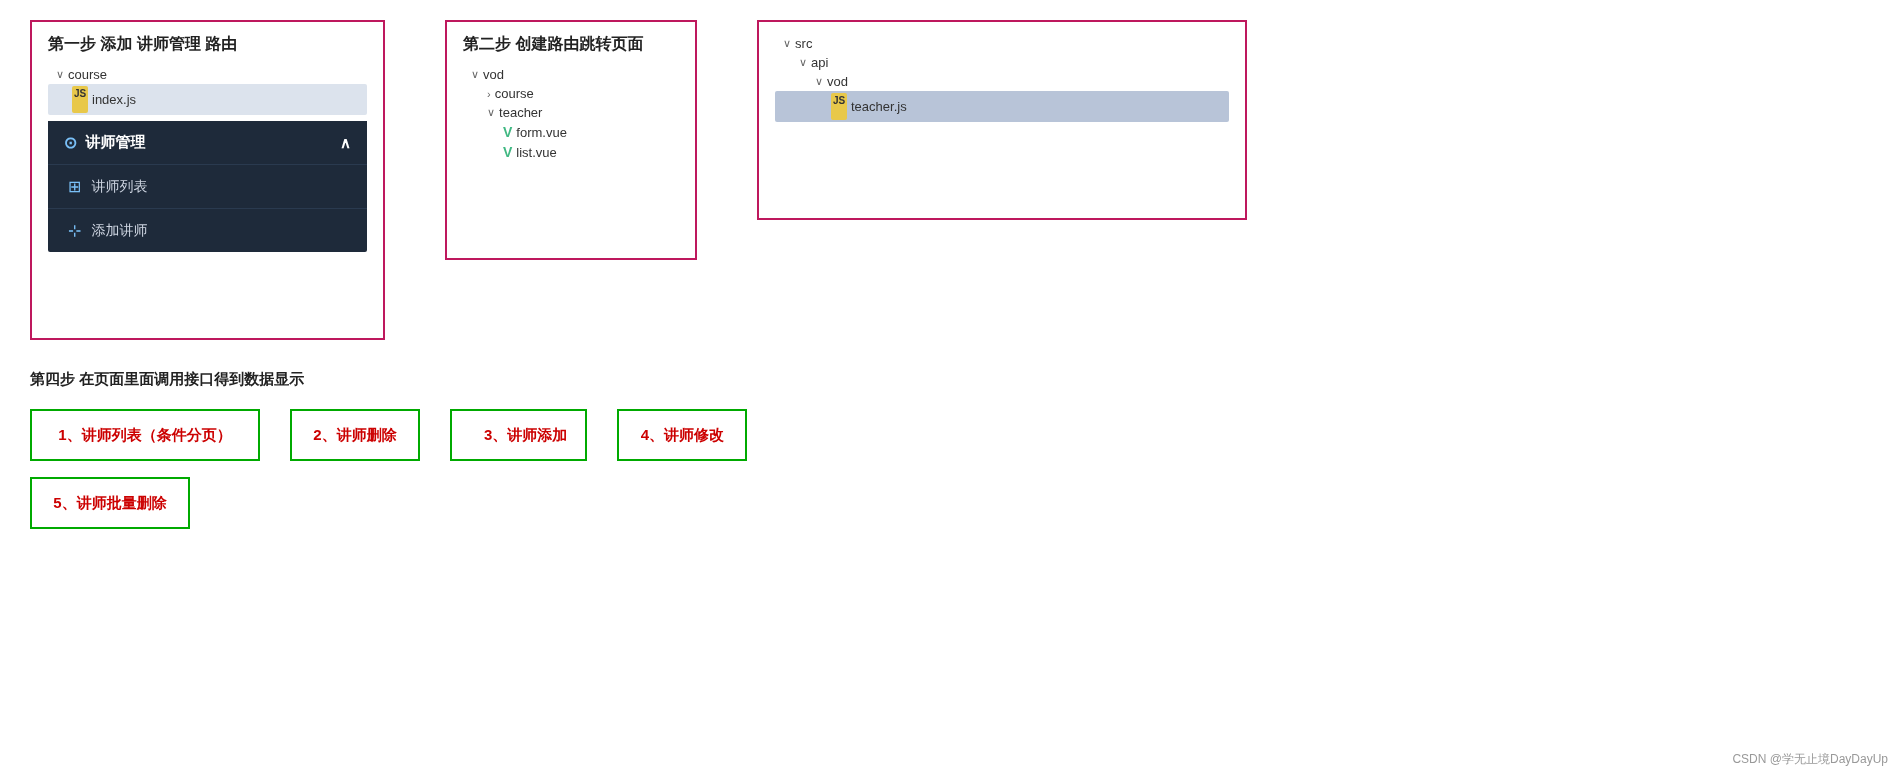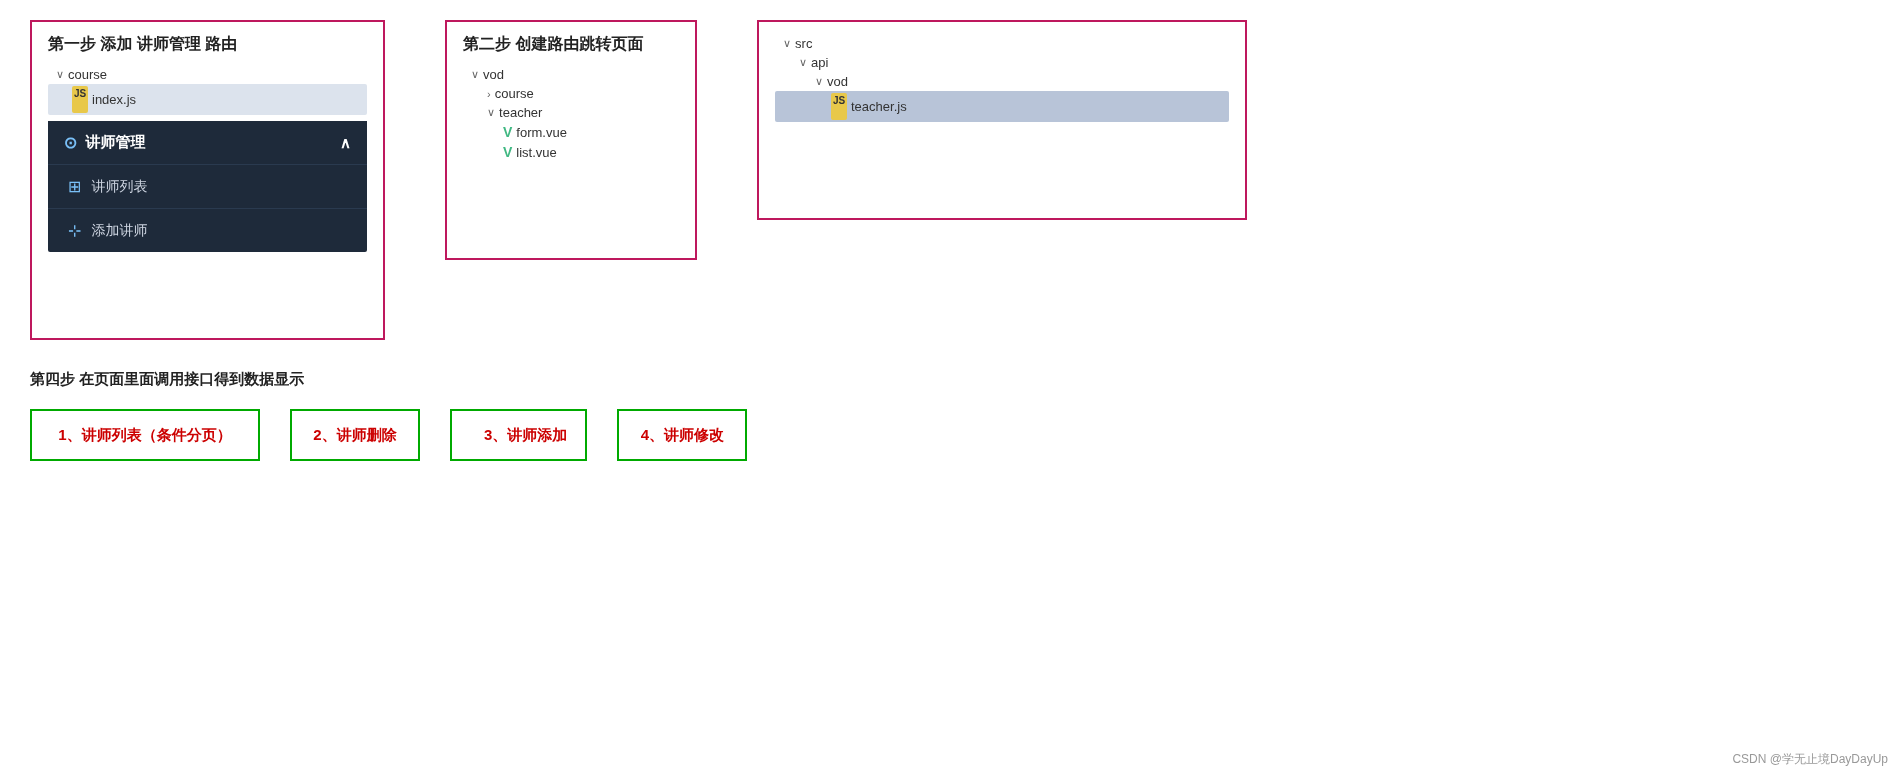--- a/index.html
+++ b/index.html
@@ -314,20 +314,25 @@
         <span class="action-box-text">2、讲师删除</span>
       </div>
       <div class="action-box action-box-3">
         <span class="action-box-text">3、讲师添加</span>
       </div>
       <div class="action-box action-box-4">
         <span class="action-box-text">4、讲师修改</span>
       </div>
     </div>
 
+    <div class="action-boxes-row">
+      <div class="action-box action-box-5">
+        <span class="action-box-text">5、讲师批量删除</span>
+      </div>
+    </div>
 
   </div>
 
 </div>
 
 <div class="footer-text">
   <span>CSDN @学无止境DayDayUp</span>
 </div>
 
 </body></html>

